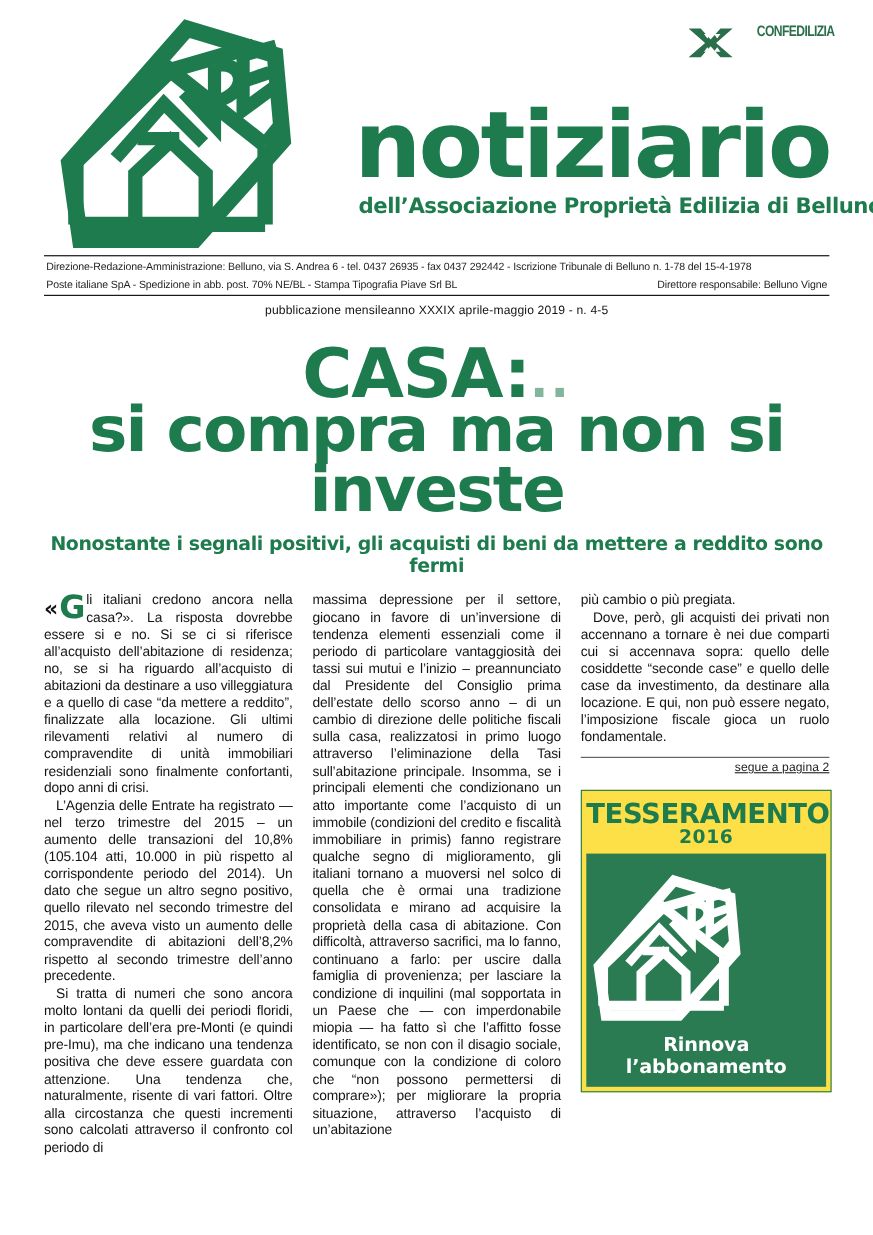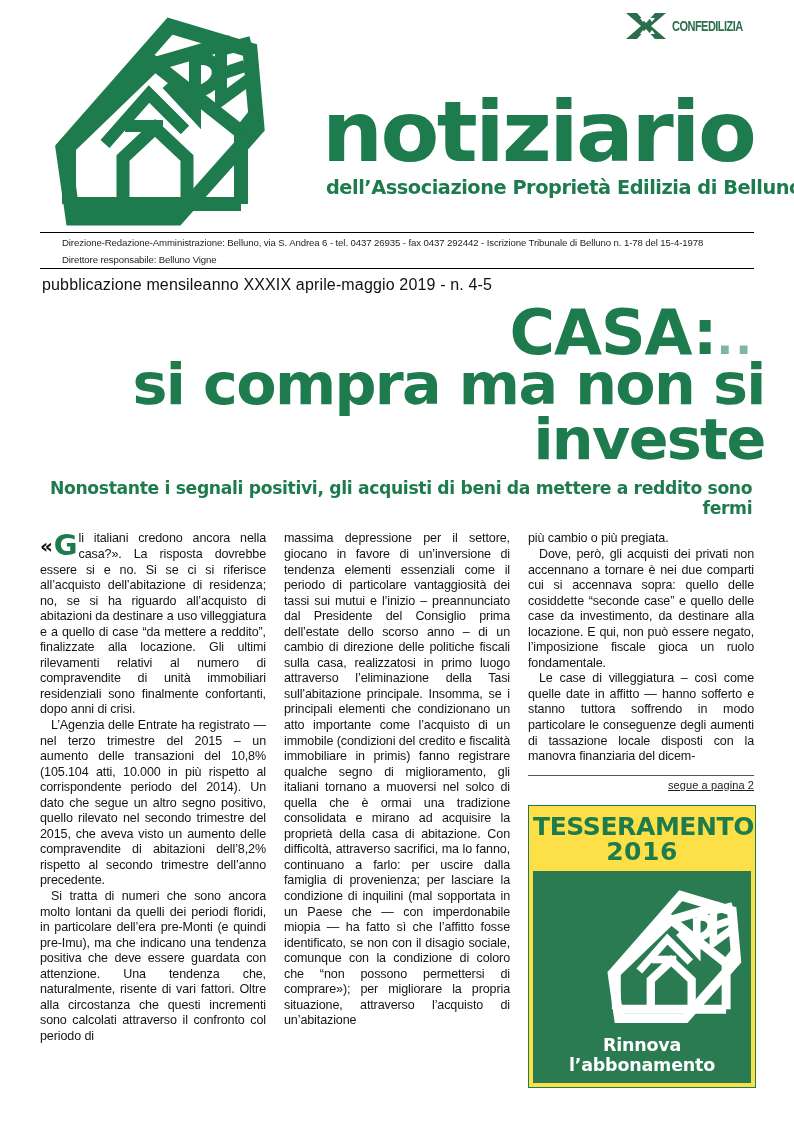--- a/index.html
+++ b/index.html
@@ -31,26 +31,25 @@
   .logo-ape {
     position: absolute;
     left: 5px;
     top: 8px;
     width: 235px;
     height: 225px;
   }
   .confedilizia-logo {
     position: absolute;
     right: 0px;
-    top: 8px;
+    top: 23px;
     width: 130px;
     height: 36px;
     display: flex;
-    align-items: center;
-    gap: 4px;
+    gap: 20px;
   }
   .confedilizia-mark {
     width: 44px;
     height: 32px;
     flex: 0 0 auto;
   }
   .confedilizia-word {
     font-family: "Liberation Sans", sans-serif;
     font-size: 12px;
     font-weight: bold;
@@ -106,39 +105,38 @@
   }
   .info-row {
     display: flex;
     justify-content: space-between;
     align-items: baseline;
     font-size: 9.6px;
     color: #1f1f1f;
     padding: 3.5px 2px 3px 2px;
     letter-spacing: -0.1px;
     white-space: nowrap;
-    margin-left: 20px;
   }
   .info-row .left { flex: 0 1 auto; }
   .info-row .right { flex: 0 0 auto; }
   .info-row.single { display: block; }
   .issue-row {
     display: flex;
-    justify-content: flex-start;
+    justify-content: center;
     align-items: baseline;
-    font-size: 16px;
+    font-size: 11px;
     color: #111;
     padding: 7px 2px 8px 2px;
     letter-spacing: 0.15px;
   }
 
   
   .headline {
-    text-align: right;
-    margin-top: 2px;
+    text-align: center;
+    margin-top: 15px;
   }
   .headline-l1 {
     font-family: "DejaVu Sans", sans-serif;
     font-weight: bold;
     font-size: 62px;
     line-height: 0.95;
     letter-spacing: -1px;
     color: #1d7b4d;
     margin: 0;
     position: relative;
@@ -243,29 +241,29 @@
     font-family: "DejaVu Sans", sans-serif;
     font-weight: bold;
     color: #1d7b4d;
     font-size: 25px;
     line-height: 1.02;
     letter-spacing: -0.4px;
     padding: 4px 0 6px 0;
   }
   .ad-title .y {
     display: block;
-    font-size: 25px;
+    font-size: 17px;
     letter-spacing: 0.5px;
   }
   .ad-green {
     background: #2a7a52;
     padding: 10px 0 8px 0;
     display: flex;
     flex-direction: column;
-    align-items: flex-end;
+    align-items: flex-start;
   }
   .ad-logo {
     width: 150px;
     height: 150px;
   }
   .ad-cta {
     font-family: "DejaVu Sans", sans-serif;
     font-weight: bold;
     color: #ffffff;
     font-size: 17.5px;
@@ -337,20 +335,21 @@
       <div class="title-main">notiziario</div>
       <div class="title-sub">dell’Associazione Proprietà Edilizia di Belluno</div>
     </div>
   </div>
 
   <div class="rule-thick"></div>
   <div class="info-row single">
     <span class="left">Direzione-Redazione-Amministrazione: Belluno, via S. Andrea 6 - tel. 0437 26935 - fax 0437 292442 - Iscrizione Tribunale di Belluno n. 1-78 del 15-4-1978</span>
   </div>
   <div class="info-row">
+    <span class="left">Poste italiane SpA - Spedizione in abb. post. 70% NE/BL - Stampa Tipografia Piave Srl BL</span>
     <span class="right">Direttore responsabile: Belluno Vigne</span>
   </div>
   <div class="rule-thin"></div>
   <div class="issue-row">
     <span>pubblicazione mensile</span>
     <span>anno XXXIX aprile-maggio 2019 - n. 4-5</span>
   </div>
 
   <div class="headline">
     <div class="headline-l1">
@@ -368,21 +367,20 @@
       <p>Si tratta di numeri che sono ancora molto lontani da quelli dei periodi floridi, in particolare dell’era pre-Monti (e quindi pre-Imu), ma che indicano una tendenza positiva che deve essere guardata con attenzione. Una tendenza che, naturalmente, risente di vari fattori. Oltre alla circostanza che questi incrementi sono calcolati attraverso il confronto col periodo di</p>
     </div>
 
     <div class="col">
       <p class="first">massima depressione per il settore, giocano in favore di un’inversione di tendenza elementi essenziali come il periodo di particolare vantaggiosità dei tassi sui mutui e l’inizio – preannunciato dal Presidente del Consiglio prima dell’estate dello scorso anno – di un cambio di direzione delle politiche fiscali sulla casa, realizzatosi in primo luogo attraverso l’eliminazione della Tasi sull’abitazione principale. Insomma, se i principali elementi che condizionano un atto importante come l’acquisto di un immobile (condizioni del credito e fiscalità immobiliare in primis) fanno registrare qualche segno di miglioramento, gli italiani tornano a muoversi nel solco di quella che è ormai una tradizione consolidata e mirano ad acquisire la proprietà della casa di abitazione. Con difficoltà, attraverso sacrifici, ma lo fanno, continuano a farlo: per uscire dalla famiglia di provenienza; per lasciare la condizione di inquilini (mal sopportata in un Paese che — con imperdonabile miopia — ha fatto sì che l’affitto fosse identificato, se non con il disagio sociale, comunque con la condizione di coloro che “non possono permettersi di comprare»); per migliorare la propria situazione, attraverso l’acquisto di un’abitazione</p>
     </div>
 
     <div class="col">
       <p class="first">più cambio o più pregiata.</p>
       <p>Dove, però, gli acquisti dei privati non accennano a tornare è nei due comparti cui si accennava sopra: quello delle cosiddette “seconde case” e quello delle case da investimento, da destinare alla locazione. E qui, non può essere negato, l’imposizione fiscale gioca un ruolo fondamentale.</p>
-      <p>Le case di villeggiatura – così come quelle date in affitto — hanno sofferto e stanno tuttora soffrendo in modo particolare le conseguenze degli aumenti di tassazione locale disposti con la manovra finanziaria del dicem-</p>
 
       <div class="col-rule"></div>
       <div class="segue">segue a pagina 2</div>
 
       <div class="ad-box">
         <div class="ad-title">
           <span>TESSERAMENTO</span>
           <span class="y">2016</span>
         </div>
         <div class="ad-green">

